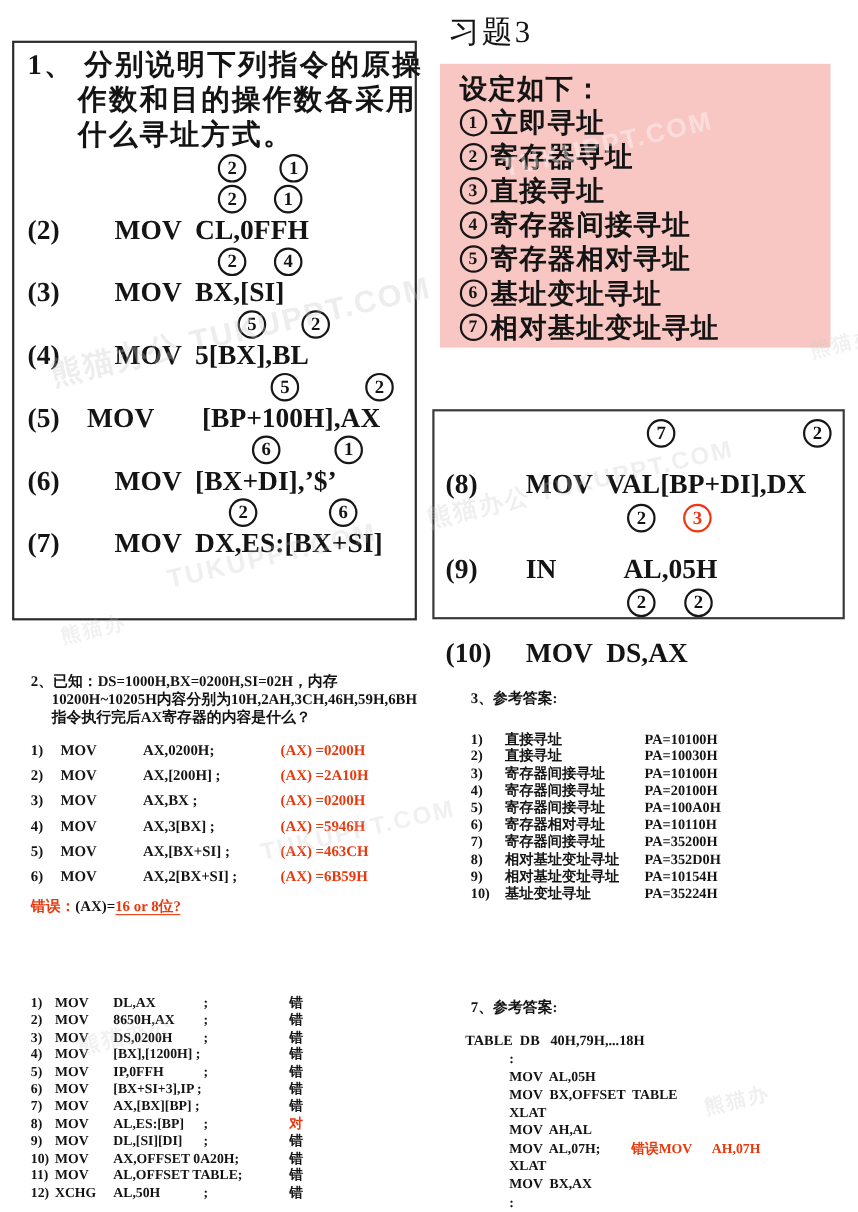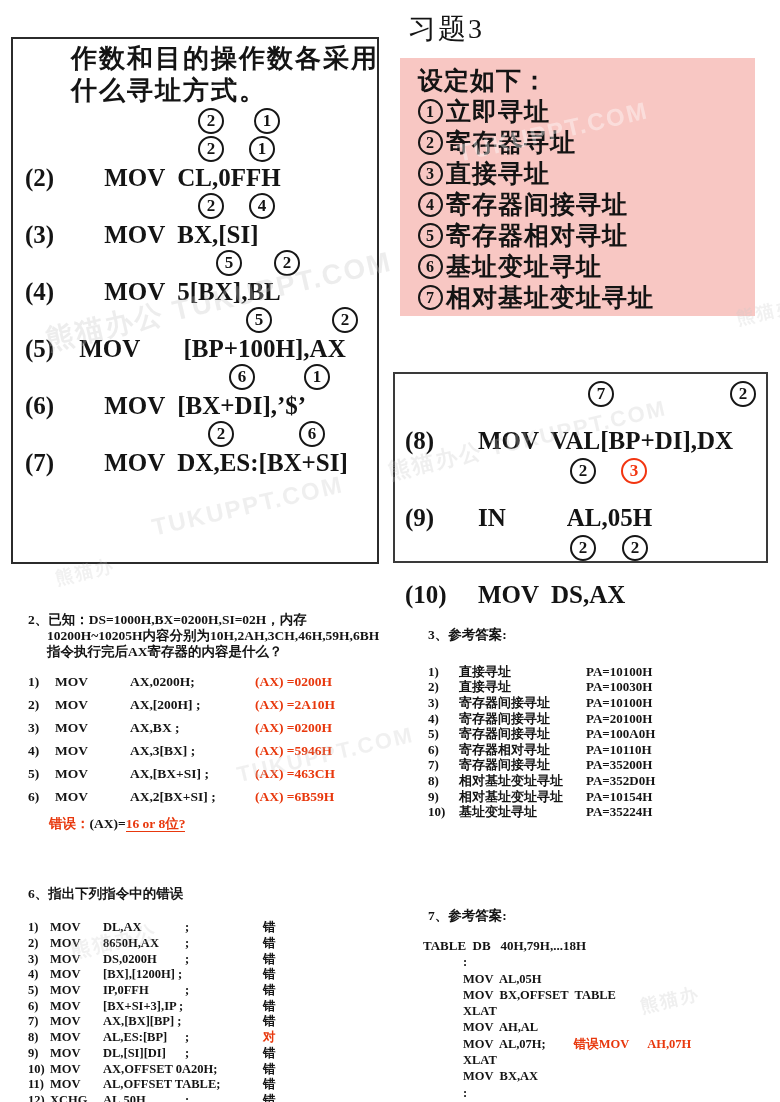--- a/index.html
+++ b/index.html
@@ -42,21 +42,21 @@
 
   
   #sec2{left:28px;top:612px;width:385px;}
   .s2h{font-size:13.5px;font-weight:bold;line-height:16px;white-space:pre;}
   .s2h.ind{padding-left:19px;}
   #sec2-rows{margin-top:10px;}
   .s2row{height:23px;display:flex;align-items:center;font-size:13.5px;font-weight:bold;}
   .s2row .a{width:27px;flex:none;}
   .s2row .b{width:75px;flex:none;}
   .s2row .c{width:125px;flex:none;white-space:nowrap;}
-  .s2err{margin-top:7px;font-size:13.5px;font-weight:bold;margin-left:21px;}
+  .s2err{margin-top:7px;font-size:13.5px;font-weight:bold;}
   .u-red{border-bottom:1.5px solid currentColor;}
 
   
   #sec3{left:428px;top:627px;width:340px;}
   .s3h{font-size:13.5px;font-weight:bold;line-height:16px;}
   #sec3-rows{margin-top:21px;}
   .s3row{height:15.6px;display:flex;align-items:center;font-size:13px;font-weight:bold;}
   .s3row .a{width:31px;flex:none;}
   .s3row .b{width:127px;flex:none;white-space:nowrap;}
 
@@ -79,20 +79,21 @@
 
   
   .wm{position:absolute;font-family:"Liberation Sans","DejaVu Sans",sans-serif;
       font-weight:bold;color:#c8c8c8;transform:rotate(-13deg);letter-spacing:2px;
       pointer-events:none;white-space:nowrap;}
 </style>
 </head>
 <body>
 
 <div id="box1" class="abs">
+    <div class="t-line">1、 分别说明下列指令的原操</div>
     <div class="t-line ind">作数和目的操作数各采用</div>
     <div class="t-line ind">什么寻址方式。</div>
     <div class="circ-row">
       <span class="circ" style="left: 173px;">2</span>
       <span class="circ" style="left: 229px;">1</span>
     </div>
     <div class="circ-row">
       <span class="circ" style="left: 173px;">2</span>
       <span class="circ" style="left: 224px;">1</span>
     </div>
@@ -271,21 +272,20 @@
       </div>
       <div class="s3row">
         <span class="a">10)</span>
         <span class="b">基址变址寻址</span>
         <span class="c">PA=35224H</span>
       </div>
     </div>
 </div>
 
 <div id="sec6" class="abs">
-  <div class="s6h">6、指出下列指令中的错误</div>
   <div id="sec6-rows">
       <div class="s6row">
         <span class="a">1)</span>
         <span class="b">MOV</span>
         <span class="c">DL,AX</span>
         <span class="d">;</span>
         <span class="e">错</span>
       </div>
       <div class="s6row">
         <span class="a">2)</span>

